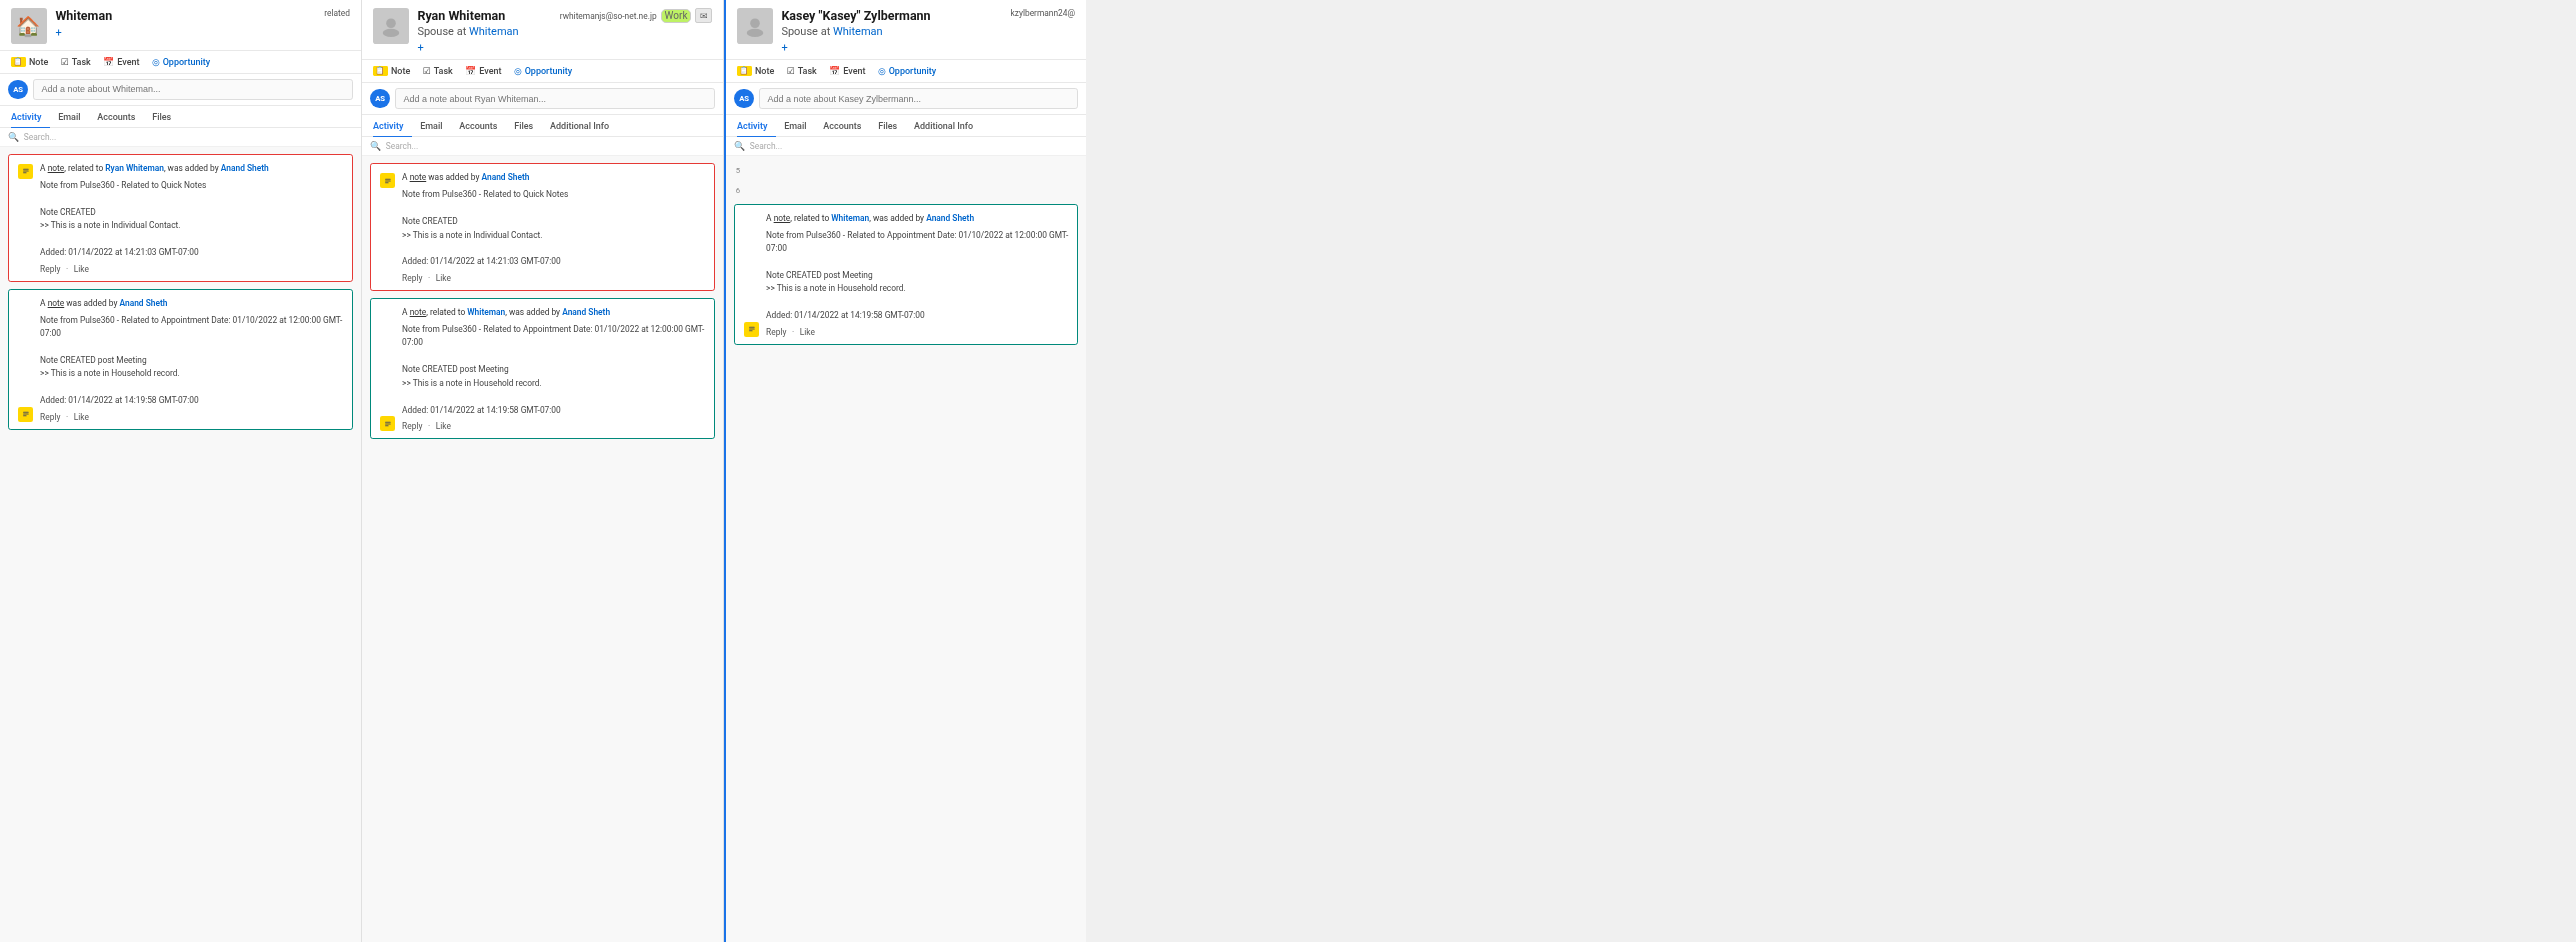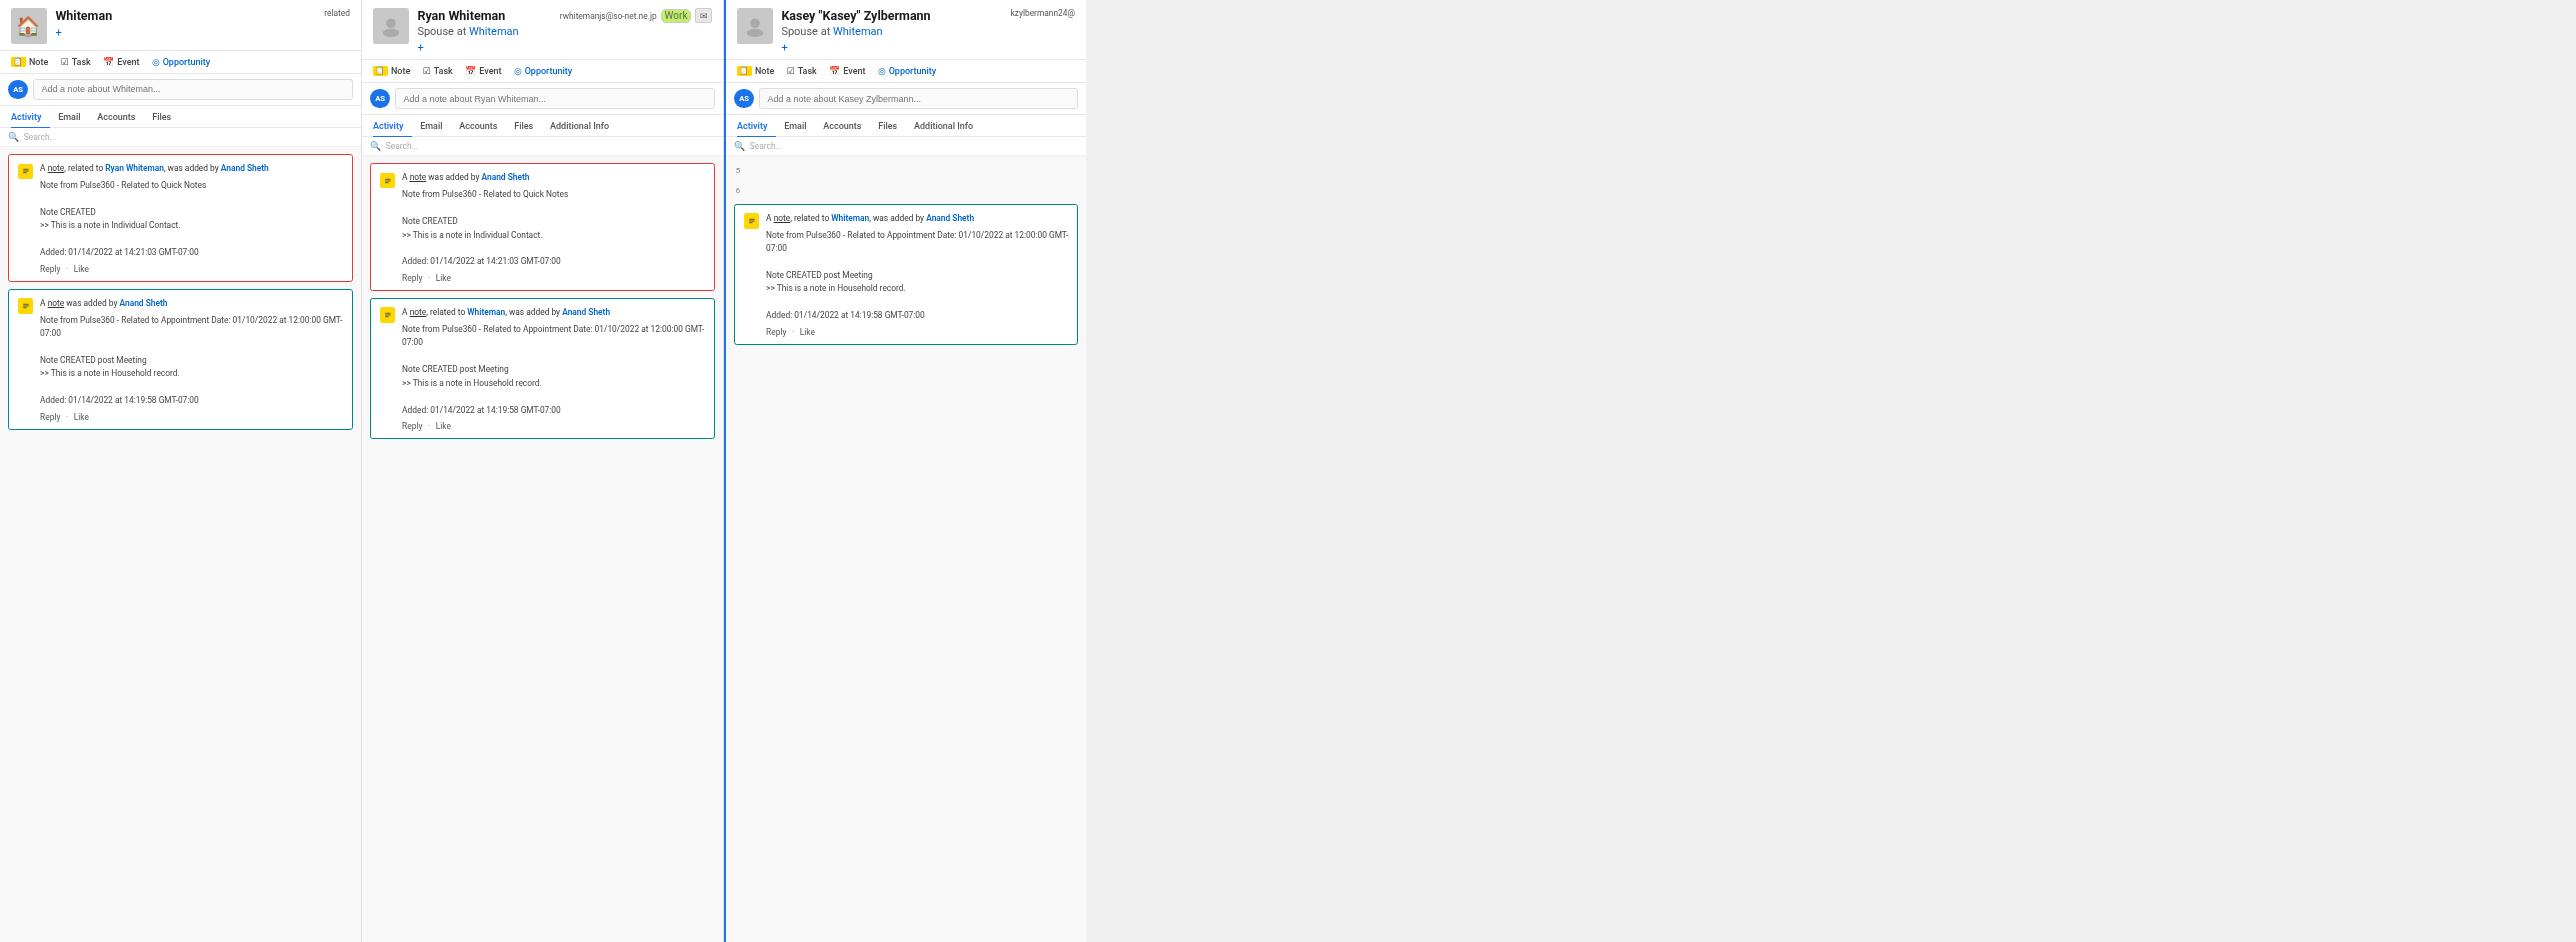--- a/index.html
+++ b/index.html
@@ -193,20 +193,21 @@
     .note-card {
       background: #fff;
       border-radius: 2.8px;
       border: 1.4px solid #e53935;
       padding: 7px 8.4px;
       display: flex;
       gap: 7px;
     }
     .note-card.teal {
       border-color: #00897b;
+      align-items: flex-end;
     }
     .note-card-icon {
       width: 15.3px;
       height: 15.3px;
       background: #ffd700;
       border-radius: 2.1px;
       display: flex;
       align-items: center;
       justify-content: center;
       font-size: 9px;

